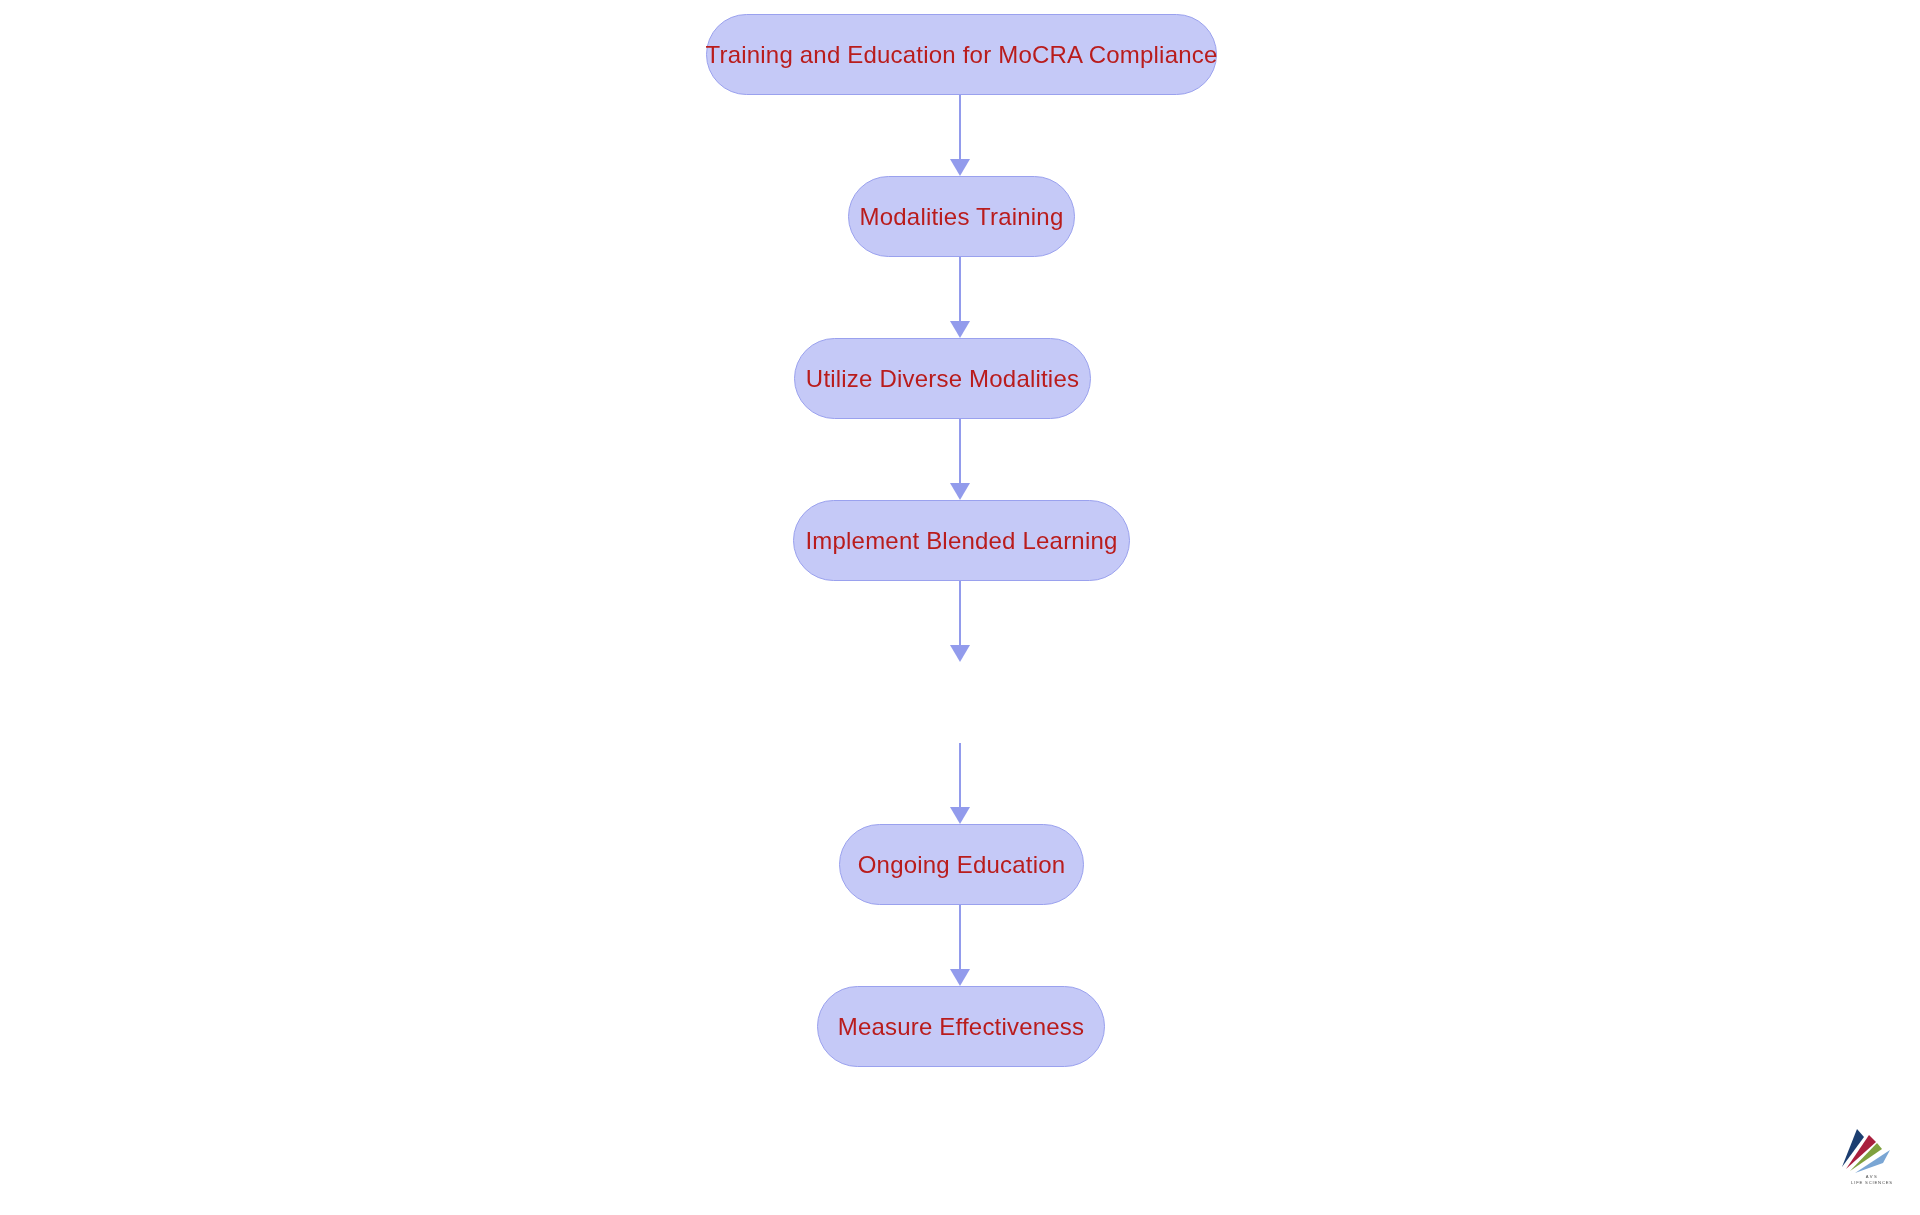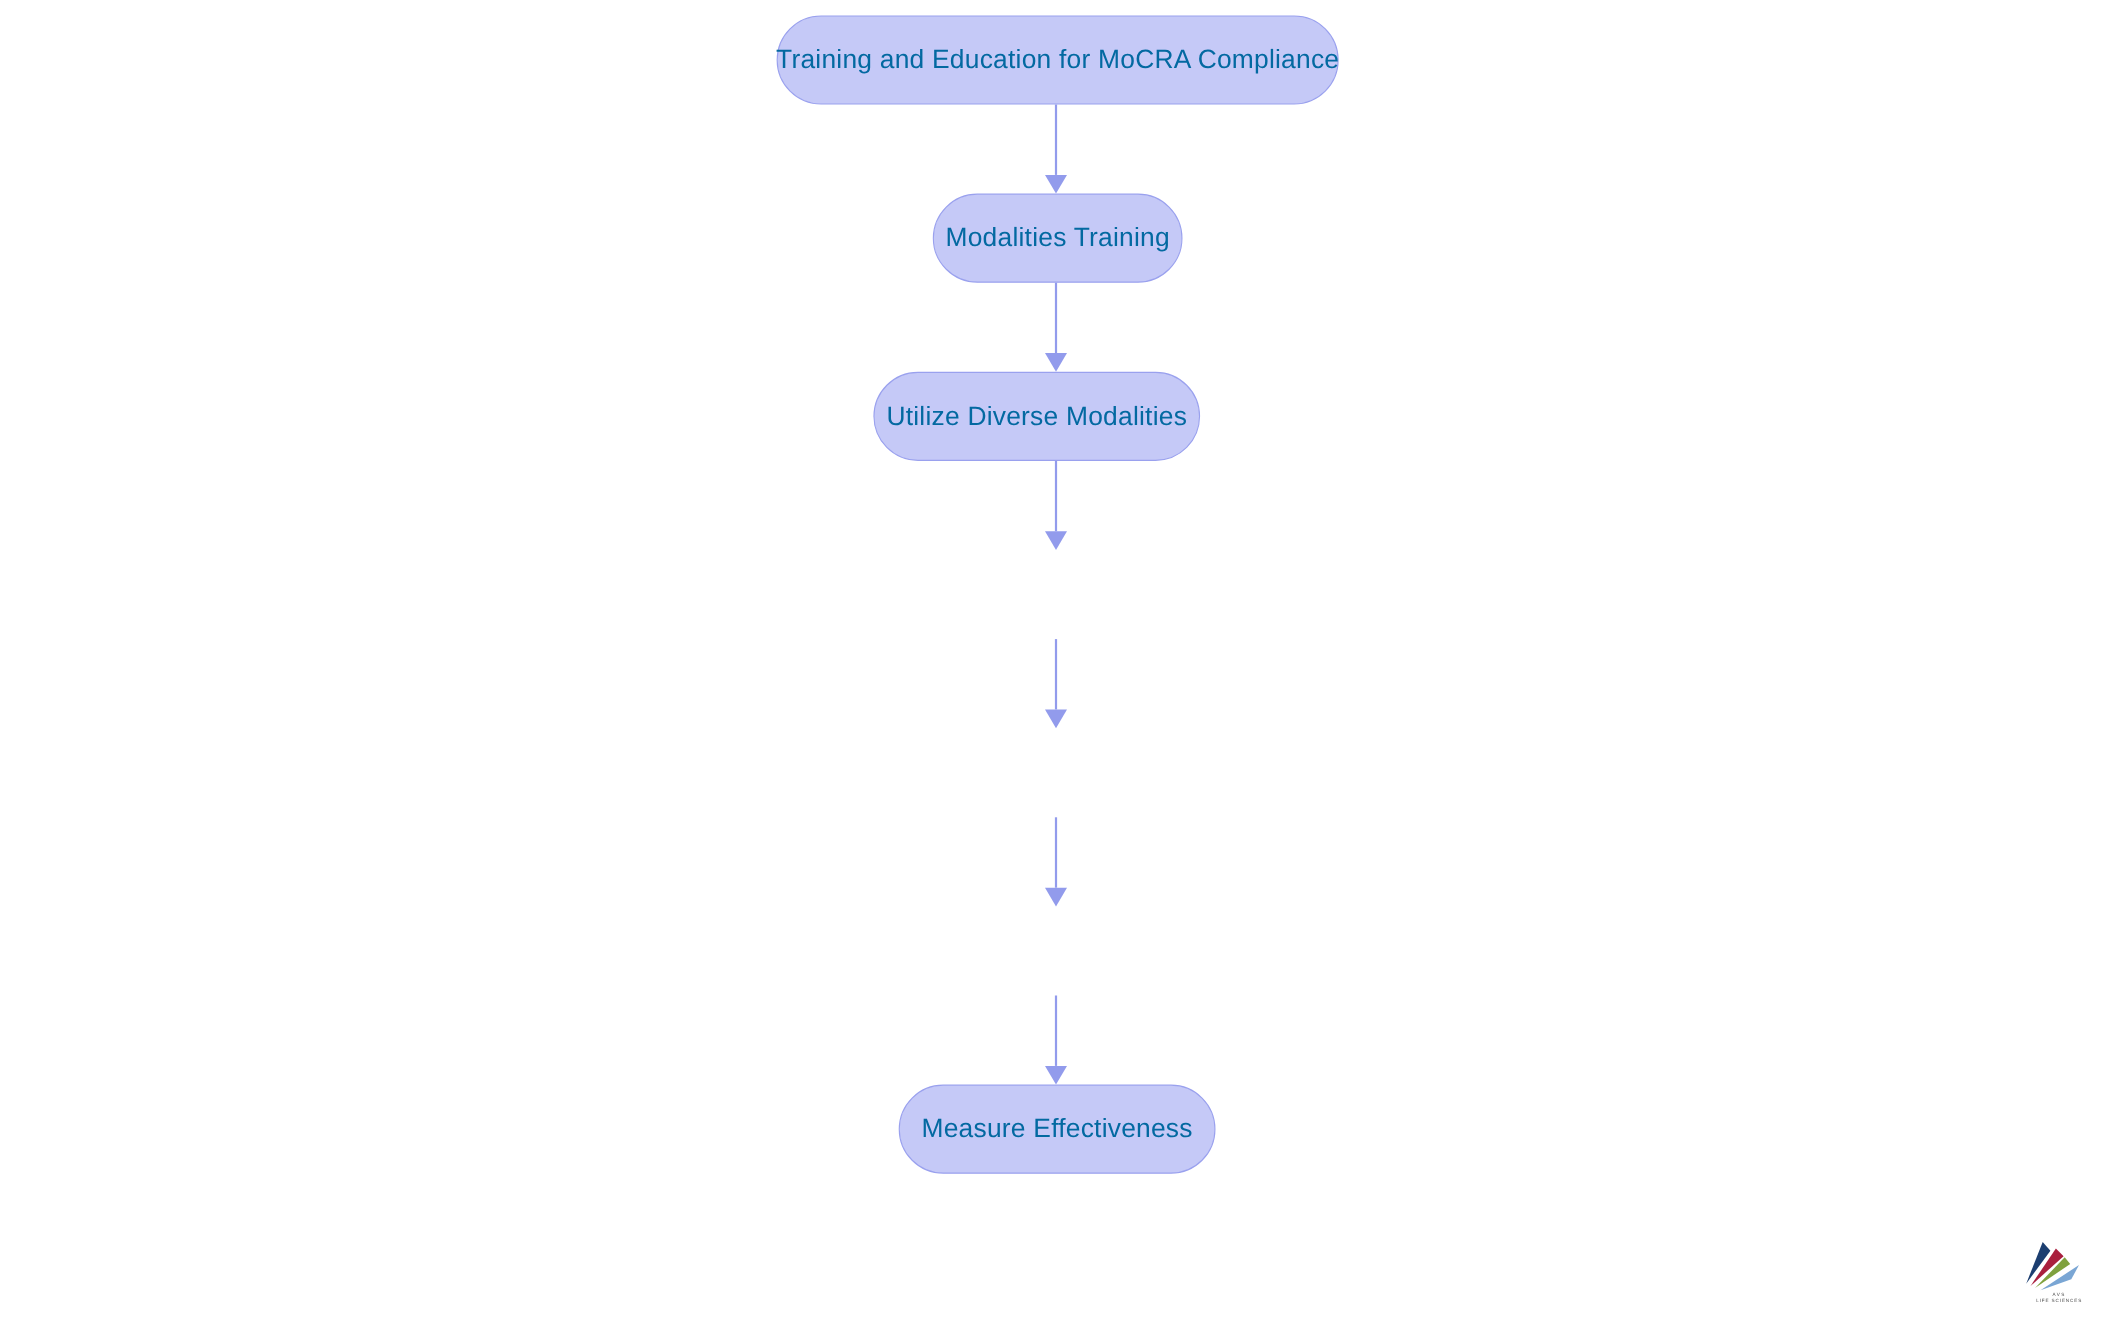--- a/index.html
+++ b/index.html
@@ -18,21 +18,21 @@
   .flow-node {
     position: absolute;
     height: 81px;
     border-radius: 41px;
     background: #c5c9f7;
     border: 1.5px solid #9aa1ee;
     box-sizing: border-box;
     display: flex;
     align-items: center;
     justify-content: center;
-    color: #0369a1;
+    color: #b91c1c;
     font-size: 24px;
     letter-spacing: 0.2px;
     white-space: nowrap;
   }
   .flow-arrow {
     position: absolute;
     width: 24px;
     height: 81px;
     display: flex;
     flex-direction: column;
@@ -77,32 +77,34 @@
     <div class="head"></div>
   </div>
 
   <div class="flow-node" style="left:794px; top:338px; width:297px;">Utilize Diverse Modalities</div>
 
   <div class="flow-arrow" style="left:948px; top:419px;">
     <div class="line"></div>
     <div class="head"></div>
   </div>
 
+  <div class="flow-node" style="left:793px; top:500px; width:337px;">Implement Blended Learning</div>
 
   <div class="flow-arrow" style="left:948px; top:581px;">
     <div class="line"></div>
     <div class="head"></div>
   </div>
 
 
   <div class="flow-arrow" style="left:948px; top:743px;">
     <div class="line"></div>
     <div class="head"></div>
   </div>
 
+  <div class="flow-node" style="left:839px; top:824px; width:245px;">Ongoing Education</div>
 
   <div class="flow-arrow" style="left:948px; top:905px;">
     <div class="line"></div>
     <div class="head"></div>
   </div>
 
   <div class="flow-node" style="left:817px; top:986px; width:288px;">Measure Effectiveness</div>
 
   <svg class="logo" viewBox="0 0 72 60">
     <polygon points="4,41 19,3 26,11" fill="#1c3e70"></polygon>

